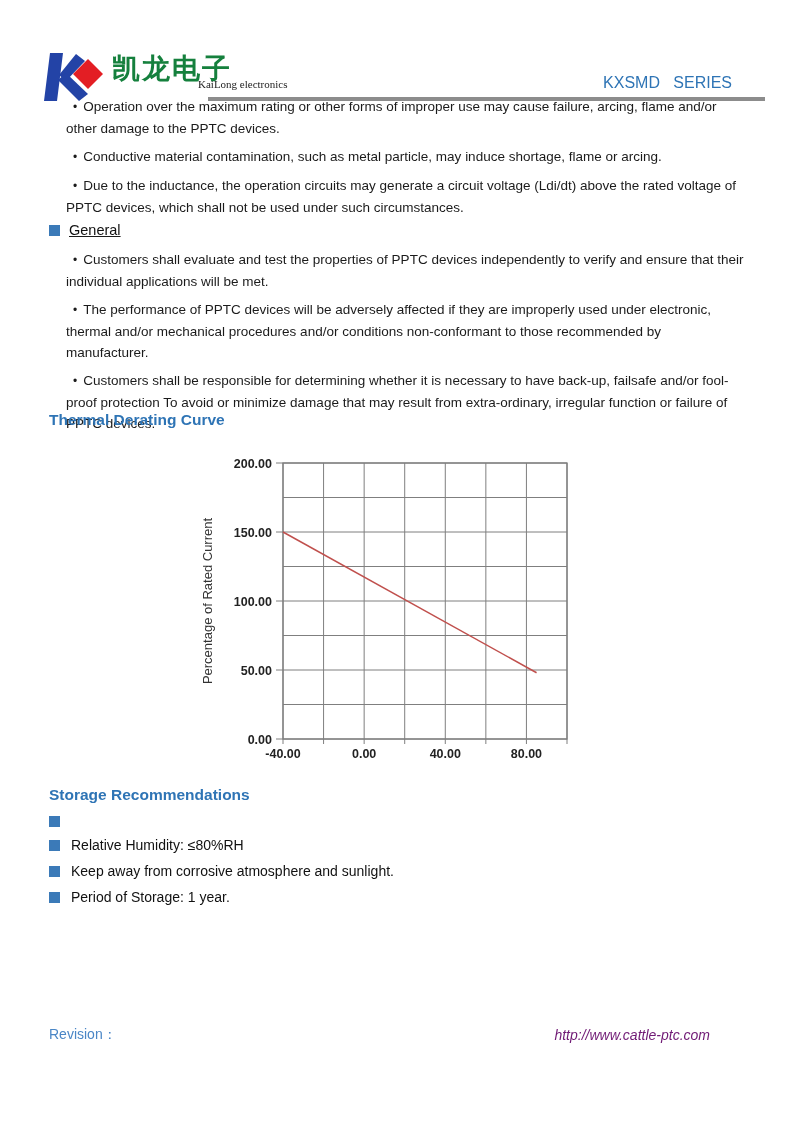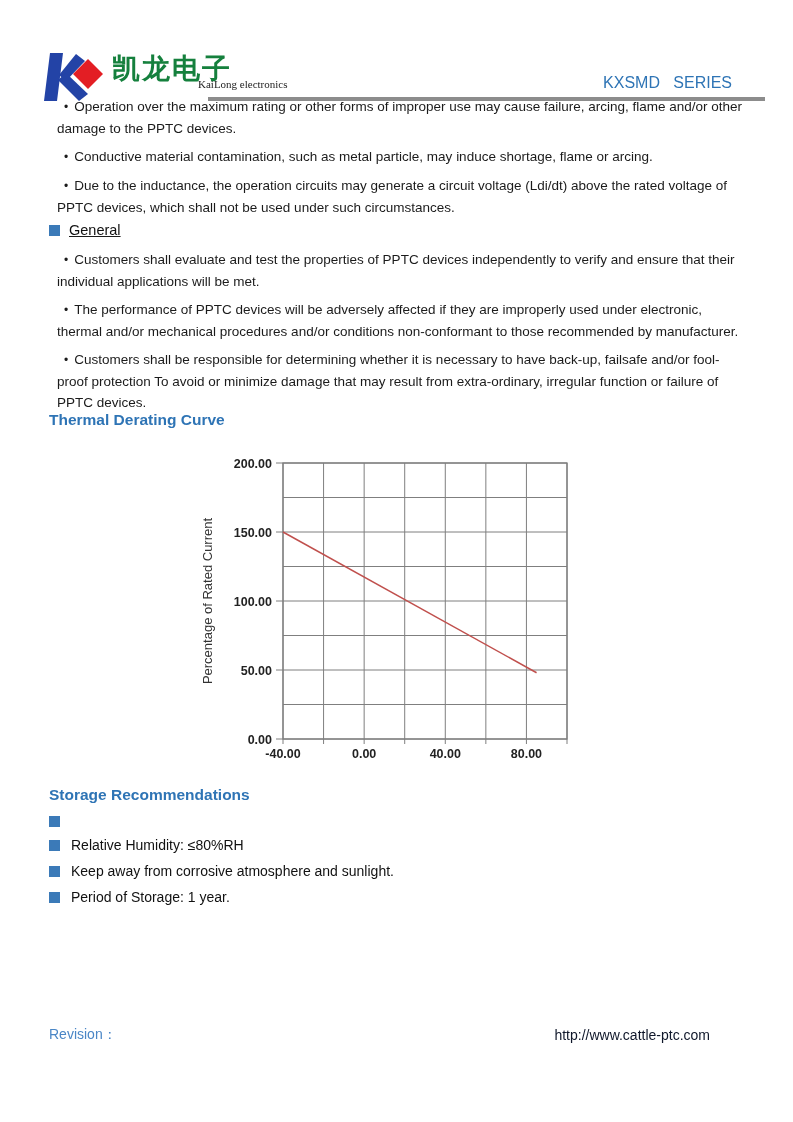--- a/index.html
+++ b/index.html
@@ -22,21 +22,21 @@
   .series {
     position:absolute; right:61px; top:74px; font-size:16px; font-weight:400;
     color:#2e74b5; white-space:pre;
   }
   .divider { position:absolute; left:208px; top:97px; width:557px; height:4px; background:#8c8c8c; }
 
   
   .warnings { position:absolute; left:49px; right:48px; top:96px; }
   .general  { position:absolute; left:49px; right:48px; top:222px; }
   p.bullet-para {
-    font-size:13.5px; line-height:21px; color:#1b1b1b; margin:0 0 7px 8px;
+    font-size:13.5px; line-height:21px; color:#1b1b1b; margin:0 0 7px 17px;
     text-indent:7px;
   }
   p.bullet-para .dot { margin-right:6px; font-size:12px; }
 
   .sq { width:11px; height:11px; background:#3b7ab8; flex:0 0 auto; }
   .section-head { display:flex; align-items:center; gap:9px; margin-bottom:11px;text-decoration:underline; }
   .section-head .label { font-size:14.5px; color:#111; }
 
   
   .blue-heading { font-size:15.5px; font-weight:700; color:#2e74b5; }
@@ -50,21 +50,21 @@
   .storage-items { margin-top:12px; }
   .storage-item { display:flex; align-items:center; gap:11px; margin-bottom:10px; }
   .storage-item .label { font-size:14px; color:#111; }
 
   
   .footer {
     position:absolute; left:49px; right:83px; top:1026px;
     display:flex; justify-content:space-between; align-items:center;
     font-size:14px; color:#4a86c6;
   }
-  .footer .url { color:#0f172a; text-decoration:none; }
+  .footer .url { color:#701a75; text-decoration:none;font-style:italic; }
 </style>
 </head>
 <body>
 
 <div class="page">
 
   <svg class="logo" viewBox="0 0 62 48" xmlns="http://www.w3.org/2000/svg">
     <polygon points="7,0 20,0 14,48 1,48" fill="#2343a6"></polygon>
     <polygon points="16,22 33,1 42,8 23,28" fill="#2343a6"></polygon>
     <polygon points="23,20 15,27 36,48 45,41" fill="#2343a6"></polygon>

